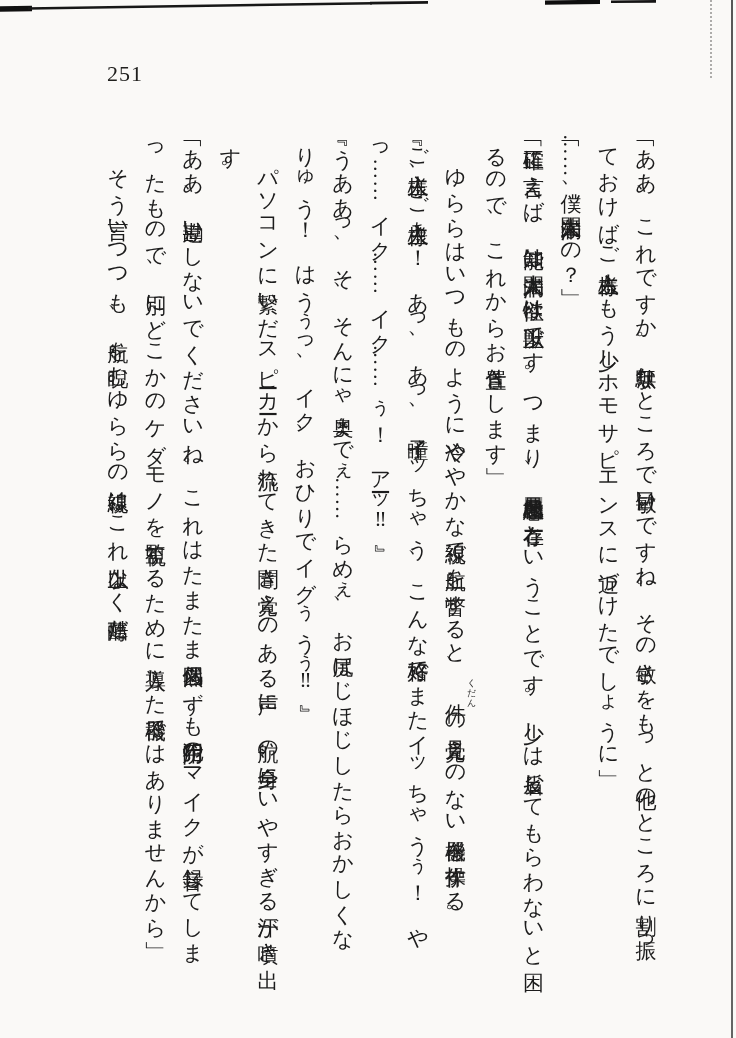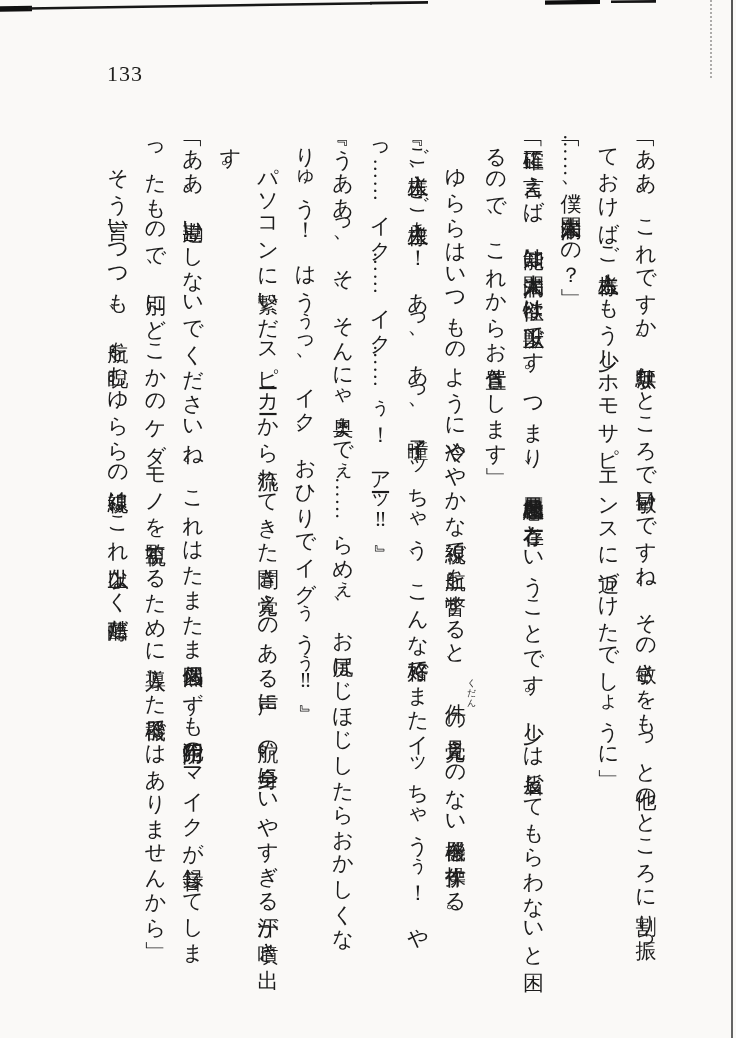--- a/index.html
+++ b/index.html
@@ -88,21 +88,21 @@
   <path d="M28,8.5 L372,3.2" stroke="#171717" stroke-width="2.4" fill="none"></path>
   <path d="M370,3.2 L428,2.4" stroke="#151515" stroke-width="2.8" fill="none"></path>
   <path d="M545,2.6 L600,1.8" stroke="#0e0e0e" stroke-width="4.2" fill="none"></path>
   <path d="M611,1.8 L656,1.4" stroke="#141414" stroke-width="2.6" fill="none"></path>
 </svg>
 
 <div class="artifact-right-edge"></div>
 
 <div class="artifact-dotted"></div>
 
-<div class="page-number">133</div>
+<div class="page-number">251</div>
 
 <div class="text-block">
   <p>「ああ、これですか。無駄なところで目敏いですね。その敏さをもっと他のところに割り振っておけばご主人様ももう少しホモサピエンスに近づけたでしょうに」</p>
   <p>「……僕、人間未満なの？」</p>
   <p>「正確に言えば、知能は人間未満、性欲は獣以上です。つまり、最悪極悪凶悪な存在ということです。少しは反省してもらわないと困るので、これからお仕置きします」</p>
   <p class="indent"><span>ゆららはいつものように冷ややかな視線で航を一瞥すると、</span><ruby><span>件</span><rt>くだん</rt></ruby><span>の見覚えのない機器を操作する。</span></p>
   <p>『ご主人様、ご主人様ぁ！　あっ、あっ、瞳子イッちゃう、こんな格好でまたイッちゃうぅ！　やっ……イク……イク……ぅ！　アーッ‼』</p>
   <p>『うああっ、そ、そんにゃ奥までぇ……らめぇ、お尻ほじほじしたらおかしくなりゅう！　はうぅっ、イク、おひりでイグぅうぅ‼』</p>
   <p class="indent">パソコンに繋いだスピーカーから流れてきた聞き覚えのある声に、航の全身にいやすぎる汗が噴き出す。</p>
   <p>「ああ、勘違いしないでくださいね。これはたまたま偶然図らずも防犯用のマイクが録音してしまったもので、別にどこかのケダモノを監視するために導入した機器ではありませんから」</p>

